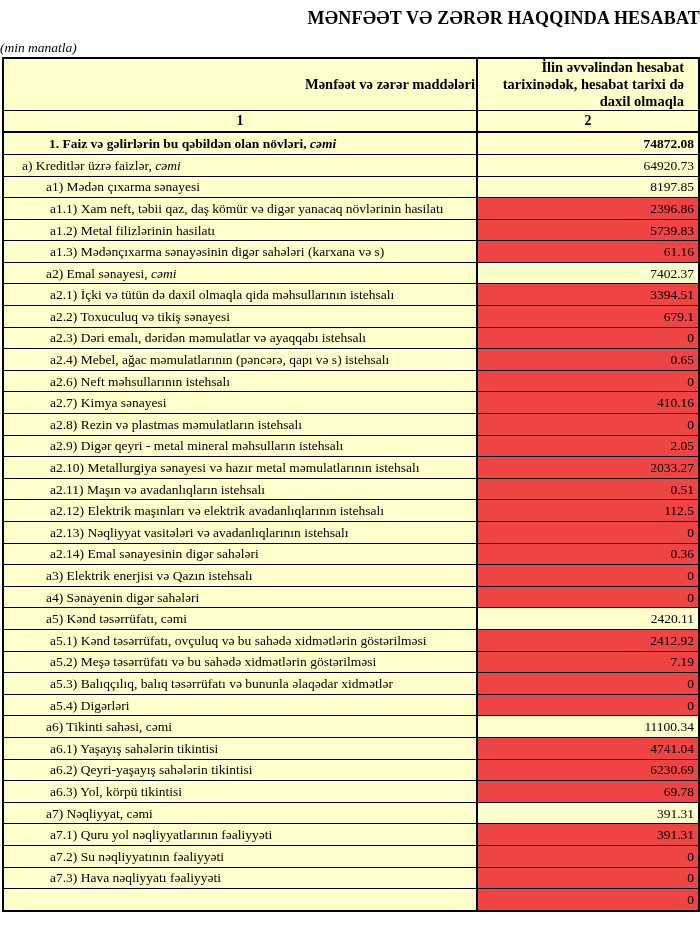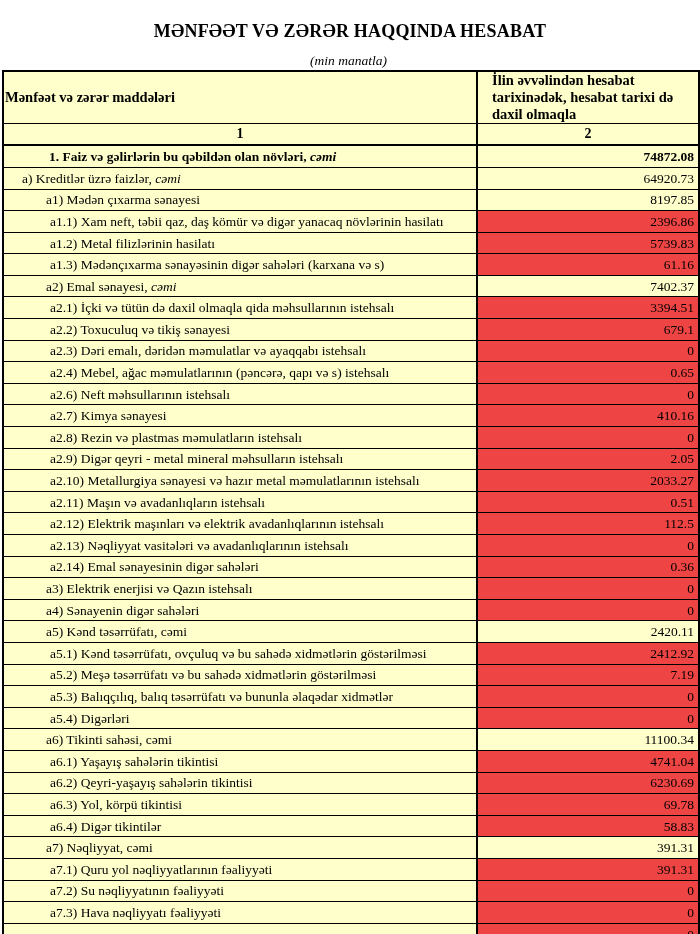--- a/index.html
+++ b/index.html
@@ -10,52 +10,52 @@
     font-family: "Liberation Serif", serif;
   }
   body {
     width: 700px;
     height: 934px;
     overflow: hidden;
   }
   .page { width: 700px; }
 
   .title {
-    margin-top: 21px;
-    text-align: center;
+    margin-top: 8px;
+    text-align: right;
     font-weight: bold;
     font-size: 18px;
     letter-spacing: 0.2px;
   }
   .unit-note {
     margin-top: 11px;
     margin-bottom: 1px;
     padding-right: 3px;
-    text-align: center;
+    text-align: left;
     font-style: italic;
     font-size: 13.5px;
   }
 
   table.pl-table {
     border-collapse: collapse;
     table-layout: fixed;
     width: 696px;
     margin-left: 2px;
     border: 2px solid #000;
   }
   col.col-label { width: 474px; }
   col.col-value { width: 222px; }
 
   th, td { border: 1px solid #000; }
 
   .th-label, .th-value {
     background: var(--cell-yellow);
     font-weight: bold;
     font-size: 14.5px;
-    text-align: left;
+    text-align: right;
     vertical-align: middle;
     height: 46px;
     line-height: 1.18;
     font-family: Liberation Serif, serif;
   }
   .th-value { border-left: 2px solid #000; padding: 0 14px; }
 
   .num-row th {
     background: var(--cell-yellow);
     font-weight: bold;
@@ -262,24 +262,20 @@
   <tr>
     <td class="label-cell ind3"><span class="lbl">a6.2) Qeyri-yaşayış sahələrin tikintisi</span><span class="lbl-italic"></span></td>
     <td class="value-cell v-white">6230.69</td>
   </tr>
 
   <tr>
     <td class="label-cell ind3"><span class="lbl">a6.3) Yol, körpü tikintisi</span><span class="lbl-italic"></span></td>
     <td class="value-cell v-white">69.78</td>
   </tr>
 
-  <tr>
-    <td class="label-cell ind3"><span class="lbl">a6.4) Digər tikintilər</span><span class="lbl-italic"></span></td>
-    <td class="value-cell v-white">58.83</td>
-  </tr>
 
   <tr>
     <td class="label-cell ind2"><span class="lbl">a7) Nəqliyyat, cəmi</span><span class="lbl-italic"></span></td>
     <td class="value-cell v-yellow">391.31</td>
   </tr>
 
   <tr>
     <td class="label-cell ind3"><span class="lbl">a7.1) Quru yol nəqliyyatlarının fəaliyyəti</span><span class="lbl-italic"></span></td>
     <td class="value-cell v-white">391.31</td>
   </tr>

